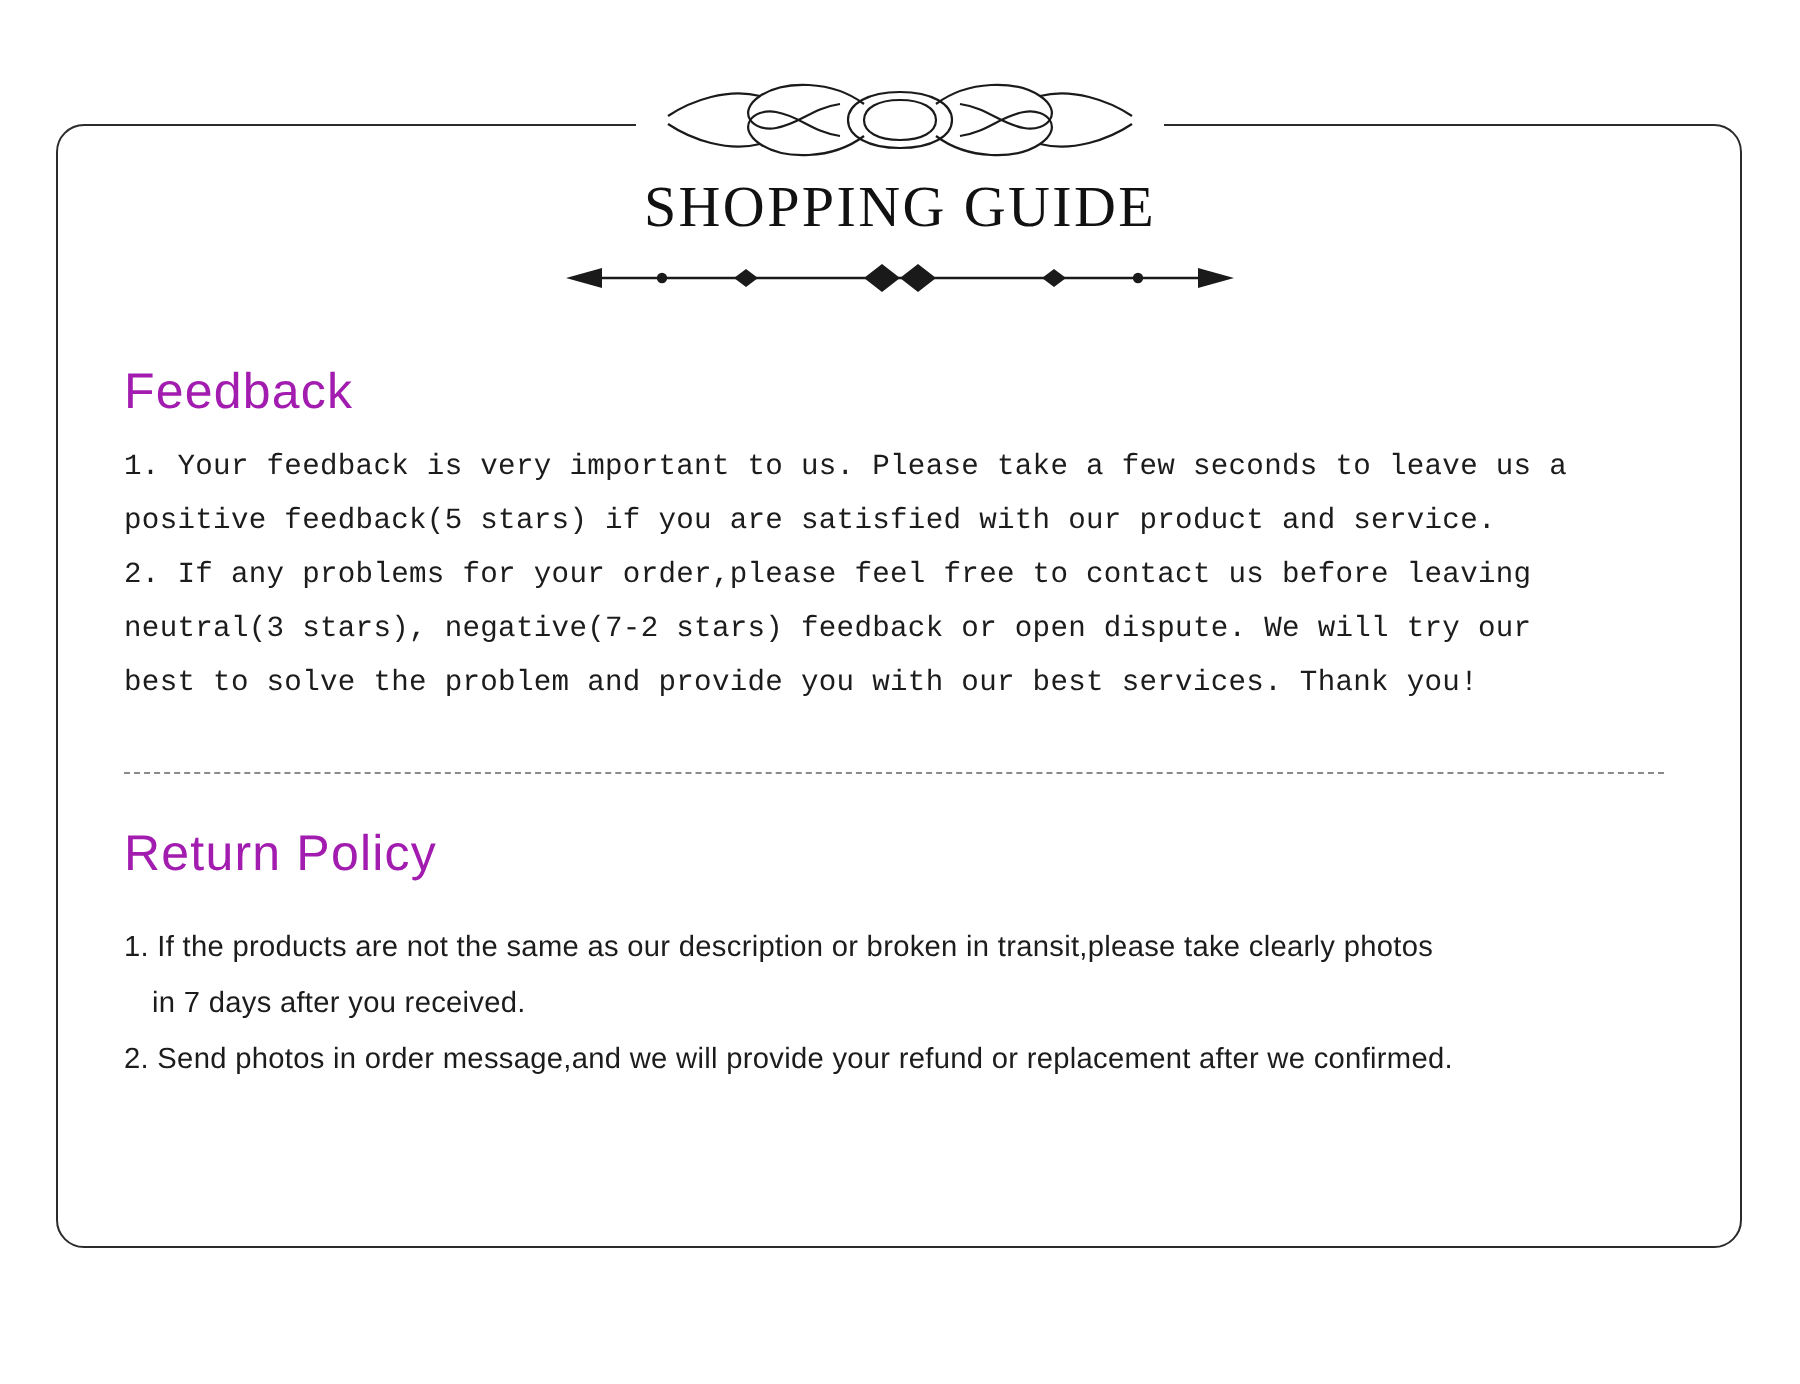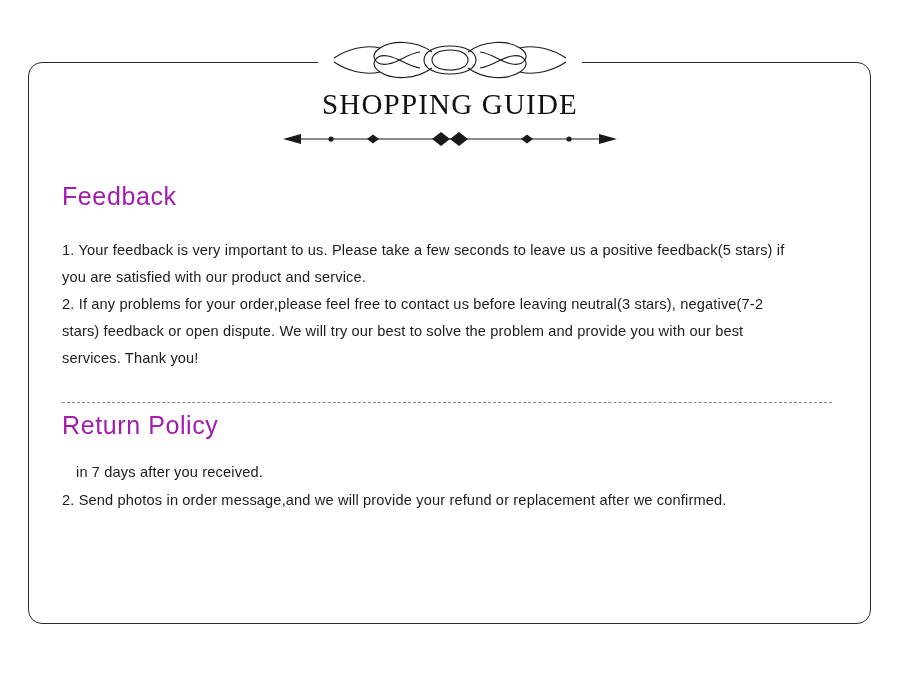--- a/index.html
+++ b/index.html
@@ -96,31 +96,31 @@
   }
 
   .para {
     font-size: 14.6px;
     line-height: 27px;
     color: #1c1c1c;
     letter-spacing: 0.15px;
   }
 
   #feedback-title { margin-top: 6px; }
-  #feedback-body { margin-top: 26px; width: 740px; }
+  #feedback-body { margin-top: 10px; width: 740px; font-family: Liberation Mono, monospace; }
   #feedback-body .line { white-space: normal; }
 
   .dashed-sep {
     margin-top: 30px;
     width: 770px;
     border-top: 1px dashed #8a8a8a;
     height: 0;
   }
 
-  #return-title { margin-top: 8px; }
+  #return-title { margin-top: 26px; }
   #return-body { margin-top: 18px; width: 790px; }
   #return-body .line { line-height: 28px; }
   .indent { padding-left: 14px; display: inline-block; }
 </style>
 </head>
 <body>
 
 <div class="page">
 
   <div class="frame"></div>
@@ -169,18 +169,19 @@
     <div class="para" id="feedback-body">
       <div class="line">1. Your feedback is very important  to us. Please take a few seconds to leave us a positive feedback(5 stars) if you are satisfied with our product and service.</div>
       <div class="line">2. If any problems for your order,please feel free to contact us before leaving neutral(3 stars), negative(7-2 stars) feedback or open dispute. We will try our best to solve the problem and provide you with our best services. Thank you!</div>
     </div>
 
     <div class="dashed-sep"></div>
 
     <h2 class="section-title" id="return-title">Return Policy</h2>
 
     <div class="para" id="return-body">
+      <div class="line">1. If the products are not the same as our description or broken in transit,please take clearly photos</div>
       <div class="line indent">in 7 days after you received.</div>
       <div class="line">2. Send photos in order message,and we will provide your refund or replacement after we confirmed.</div>
     </div>
 
   </div>
 </div>
 
 </body></html>

